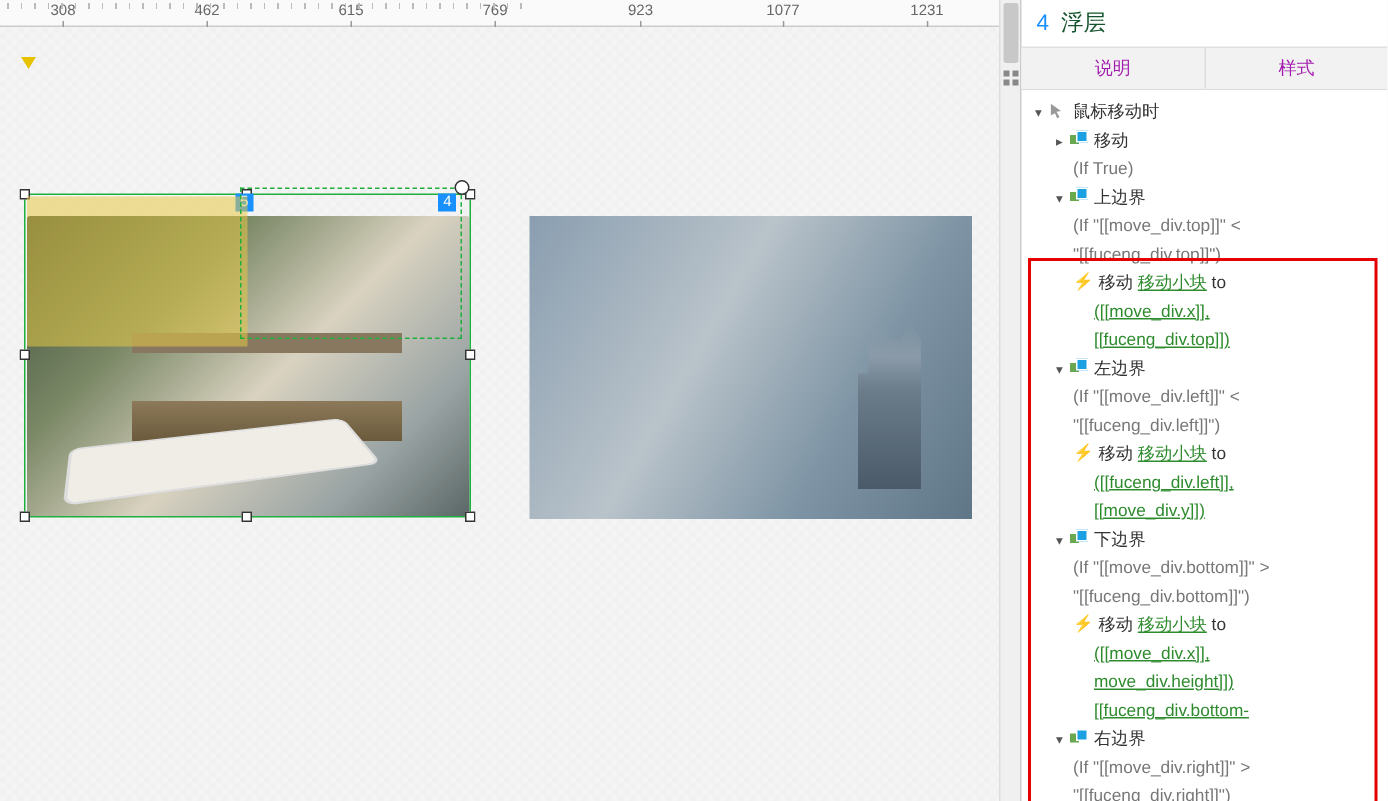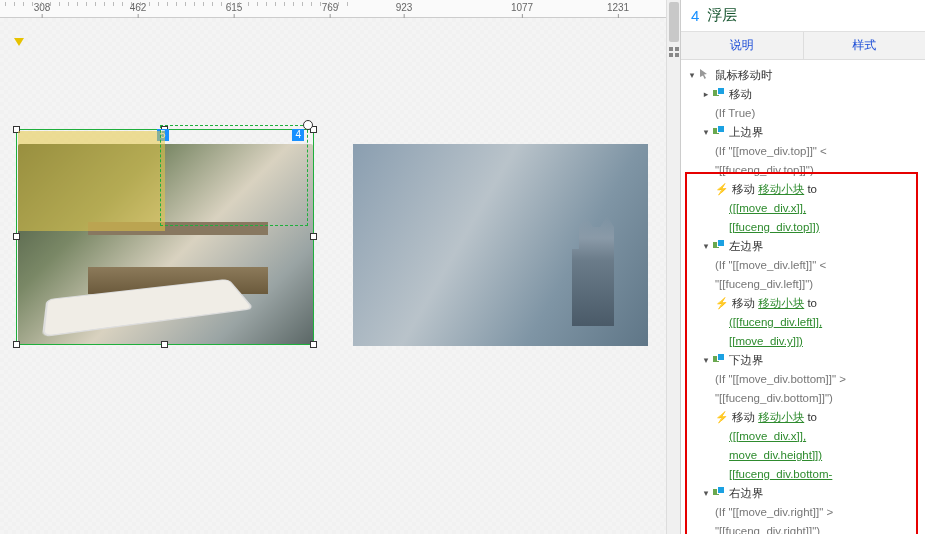--- a/index.html
+++ b/index.html
@@ -197,21 +197,21 @@
   border-bottom: 1px solid #ddd;
 }
 .tab {
   flex: 1;
   text-align: center;
   padding: 5px 0;
   font-size: 12px;
   background: #f2f2f2;
   border-right: 1px solid #ddd;
   cursor: pointer;
-  color: #1d4ed8;
+  color: #a21caf;
 }
 .tab:last-child { border-right: none; font-family: Liberation Serif, serif; }
 .tab.active {
   background: #1ba1e2;
   color: #fff;
 }
 .tree {
   flex: 1;
   overflow-y: auto;
   padding: 6px 2px 6px 6px;
@@ -276,33 +276,33 @@
   color: #666;
 }
 .node .txt { color: #333; }
 .cond {
   color: #777;
   padding-left: 0;
 }
 .cond2 { color: #777; }
 .grn { color: #2e8b2e; text-decoration: underline; }
 .indent1 { padding-left: 14px; }
-.indent2 { padding-left: 28px; align-items: center; }
+.indent2 { padding-left: 28px; }
 .indent3 { padding-left: 42px; }
 </style>
 </head>
 <body>
 
 <div class="canvas-pane">
   <div class="ruler-top">
     <div class="tick" style="left:22px">308</div>
     <div class="tick" style="left:118px">462</div>
     <div class="tick" style="left:214px">615</div>
     <div class="tick" style="left:310px">769</div>
-    <div class="tick" style="left:384px">923</div>
+    <div class="tick" style="left:407px">923</div>
     <div class="tick" style="left:502px">1077</div>
     <div class="tick" style="left:598px">1231</div>
     <div class="tick-marks"></div>
   </div>
 
   <div class="canvas-area">
     <div class="marker"></div>
 
     <div class="phone-img">
       <div class="castle1"></div>

